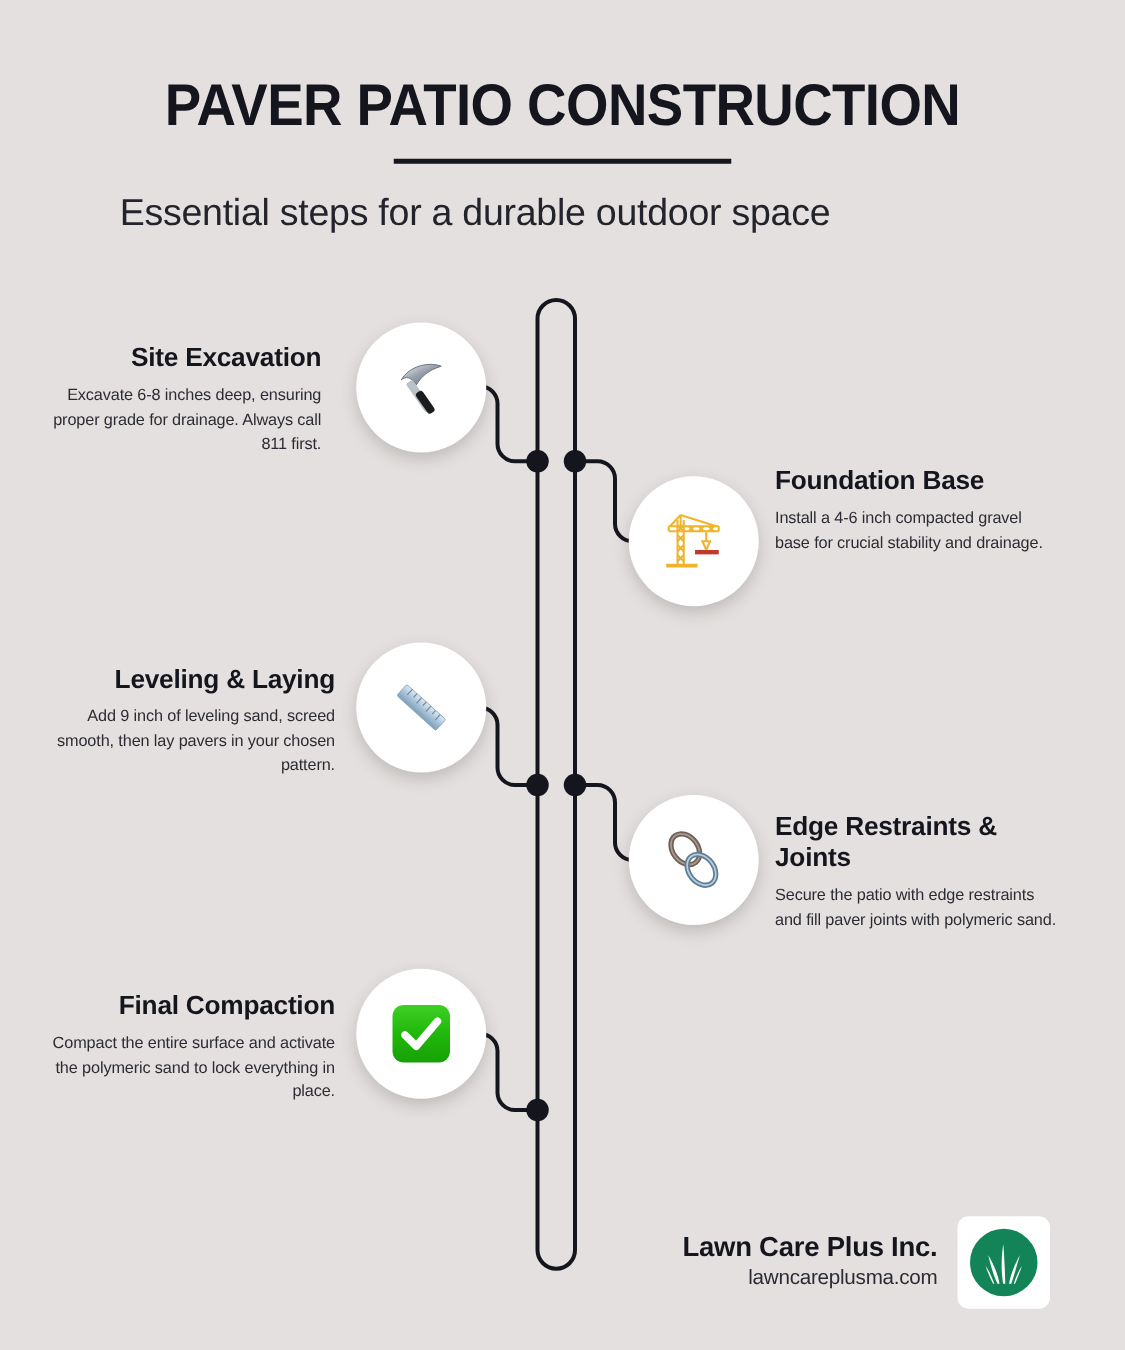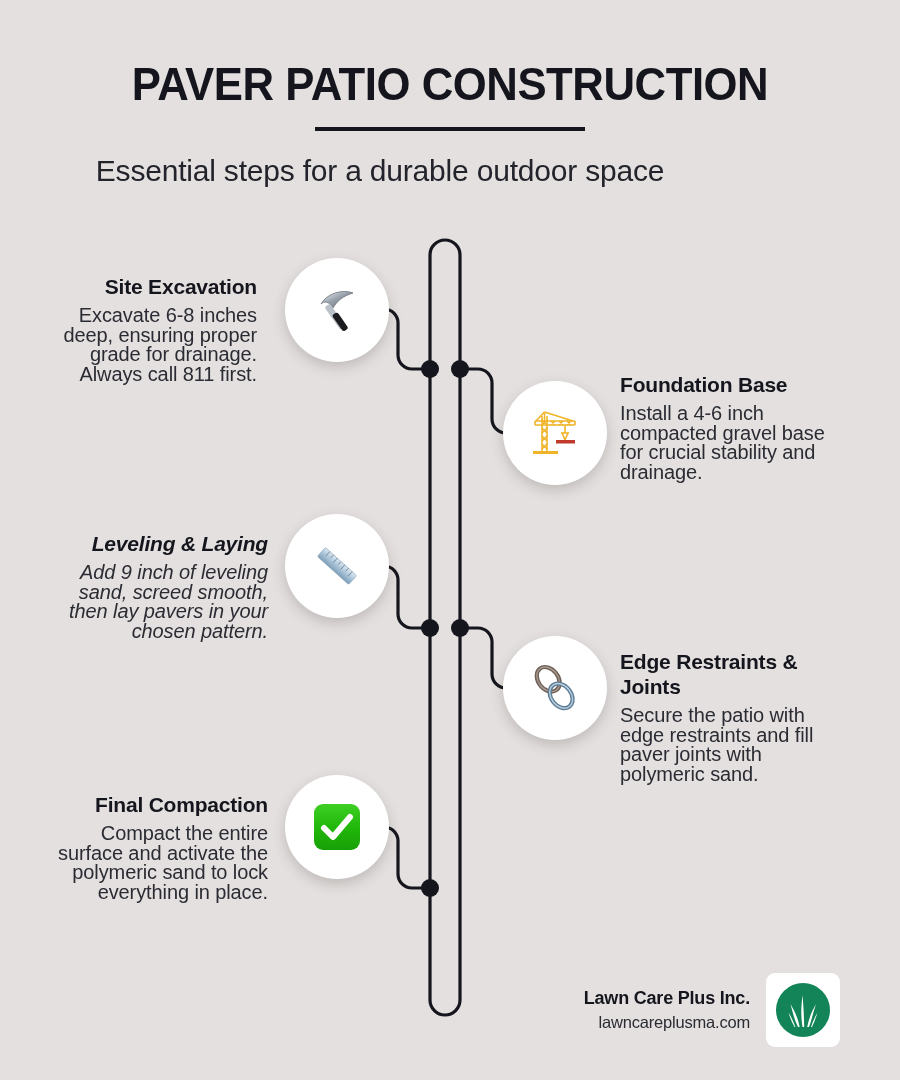--- a/index.html
+++ b/index.html
@@ -108,21 +108,21 @@
 
   .step-title {
     font-size: 21px;
     font-weight: bold;
     color: #15161d;
     line-height: 25px;
     letter-spacing: -0.2px;
     margin: 0 0 7px 0;
   }
   .step-desc {
-    font-size: 20px;
+    font-size: 13px;
     font-weight: 400;
     color: #2b2c33;
     line-height: 19.5px;
     letter-spacing: -0.1px;
     margin: 0;
   }
 
   
   #footer {
     position: absolute;
@@ -130,21 +130,21 @@
     top: 968px;
     width: 320px;
     height: 84px;
     display: flex;
     align-items: center;
     justify-content: flex-end;
     gap: 16px;
   }
   #footer-text { text-align: right; }
   #brand-name {
-    font-size: 18px;
+    font-size: 22px;
     font-weight: bold;
     color: #15161d;
     line-height: 24px;
     letter-spacing: -0.2px;
   }
   #brand-url {
     font-size: 16.5px;
     font-weight: 400;
     color: #2b2c33;
     line-height: 24px;
@@ -271,21 +271,21 @@
               <path d="M21,20 L21,26"></path>
                 <path d="M26,20 L26,24"></path>
               <path d="M31,20 L31,26"></path>
                 <path d="M36,20 L36,24"></path>
               <path d="M41,20 L41,26"></path>
             </g>
           </g>
         </svg>
       </span>
     </div>
-    <div class="text-block left" style="left:38px; top:531px;font-style:italic;">
+    <div class="text-block left" style="left:38px; top:531px;">
       <div class="step-title">Leveling &amp; Laying</div>
       <div class="step-desc">Add 9 inch of leveling sand, screed smooth, then lay pavers in your chosen pattern.</div>
     </div>
   </div>
 
   <div class="step">
     <div class="icon-circle" style="left:503px; top:636px;">
       <span class="icon-glyph">
         <svg width="52" height="52" viewBox="0 0 52 52">
           <g transform="rotate(-38 26 26)">

